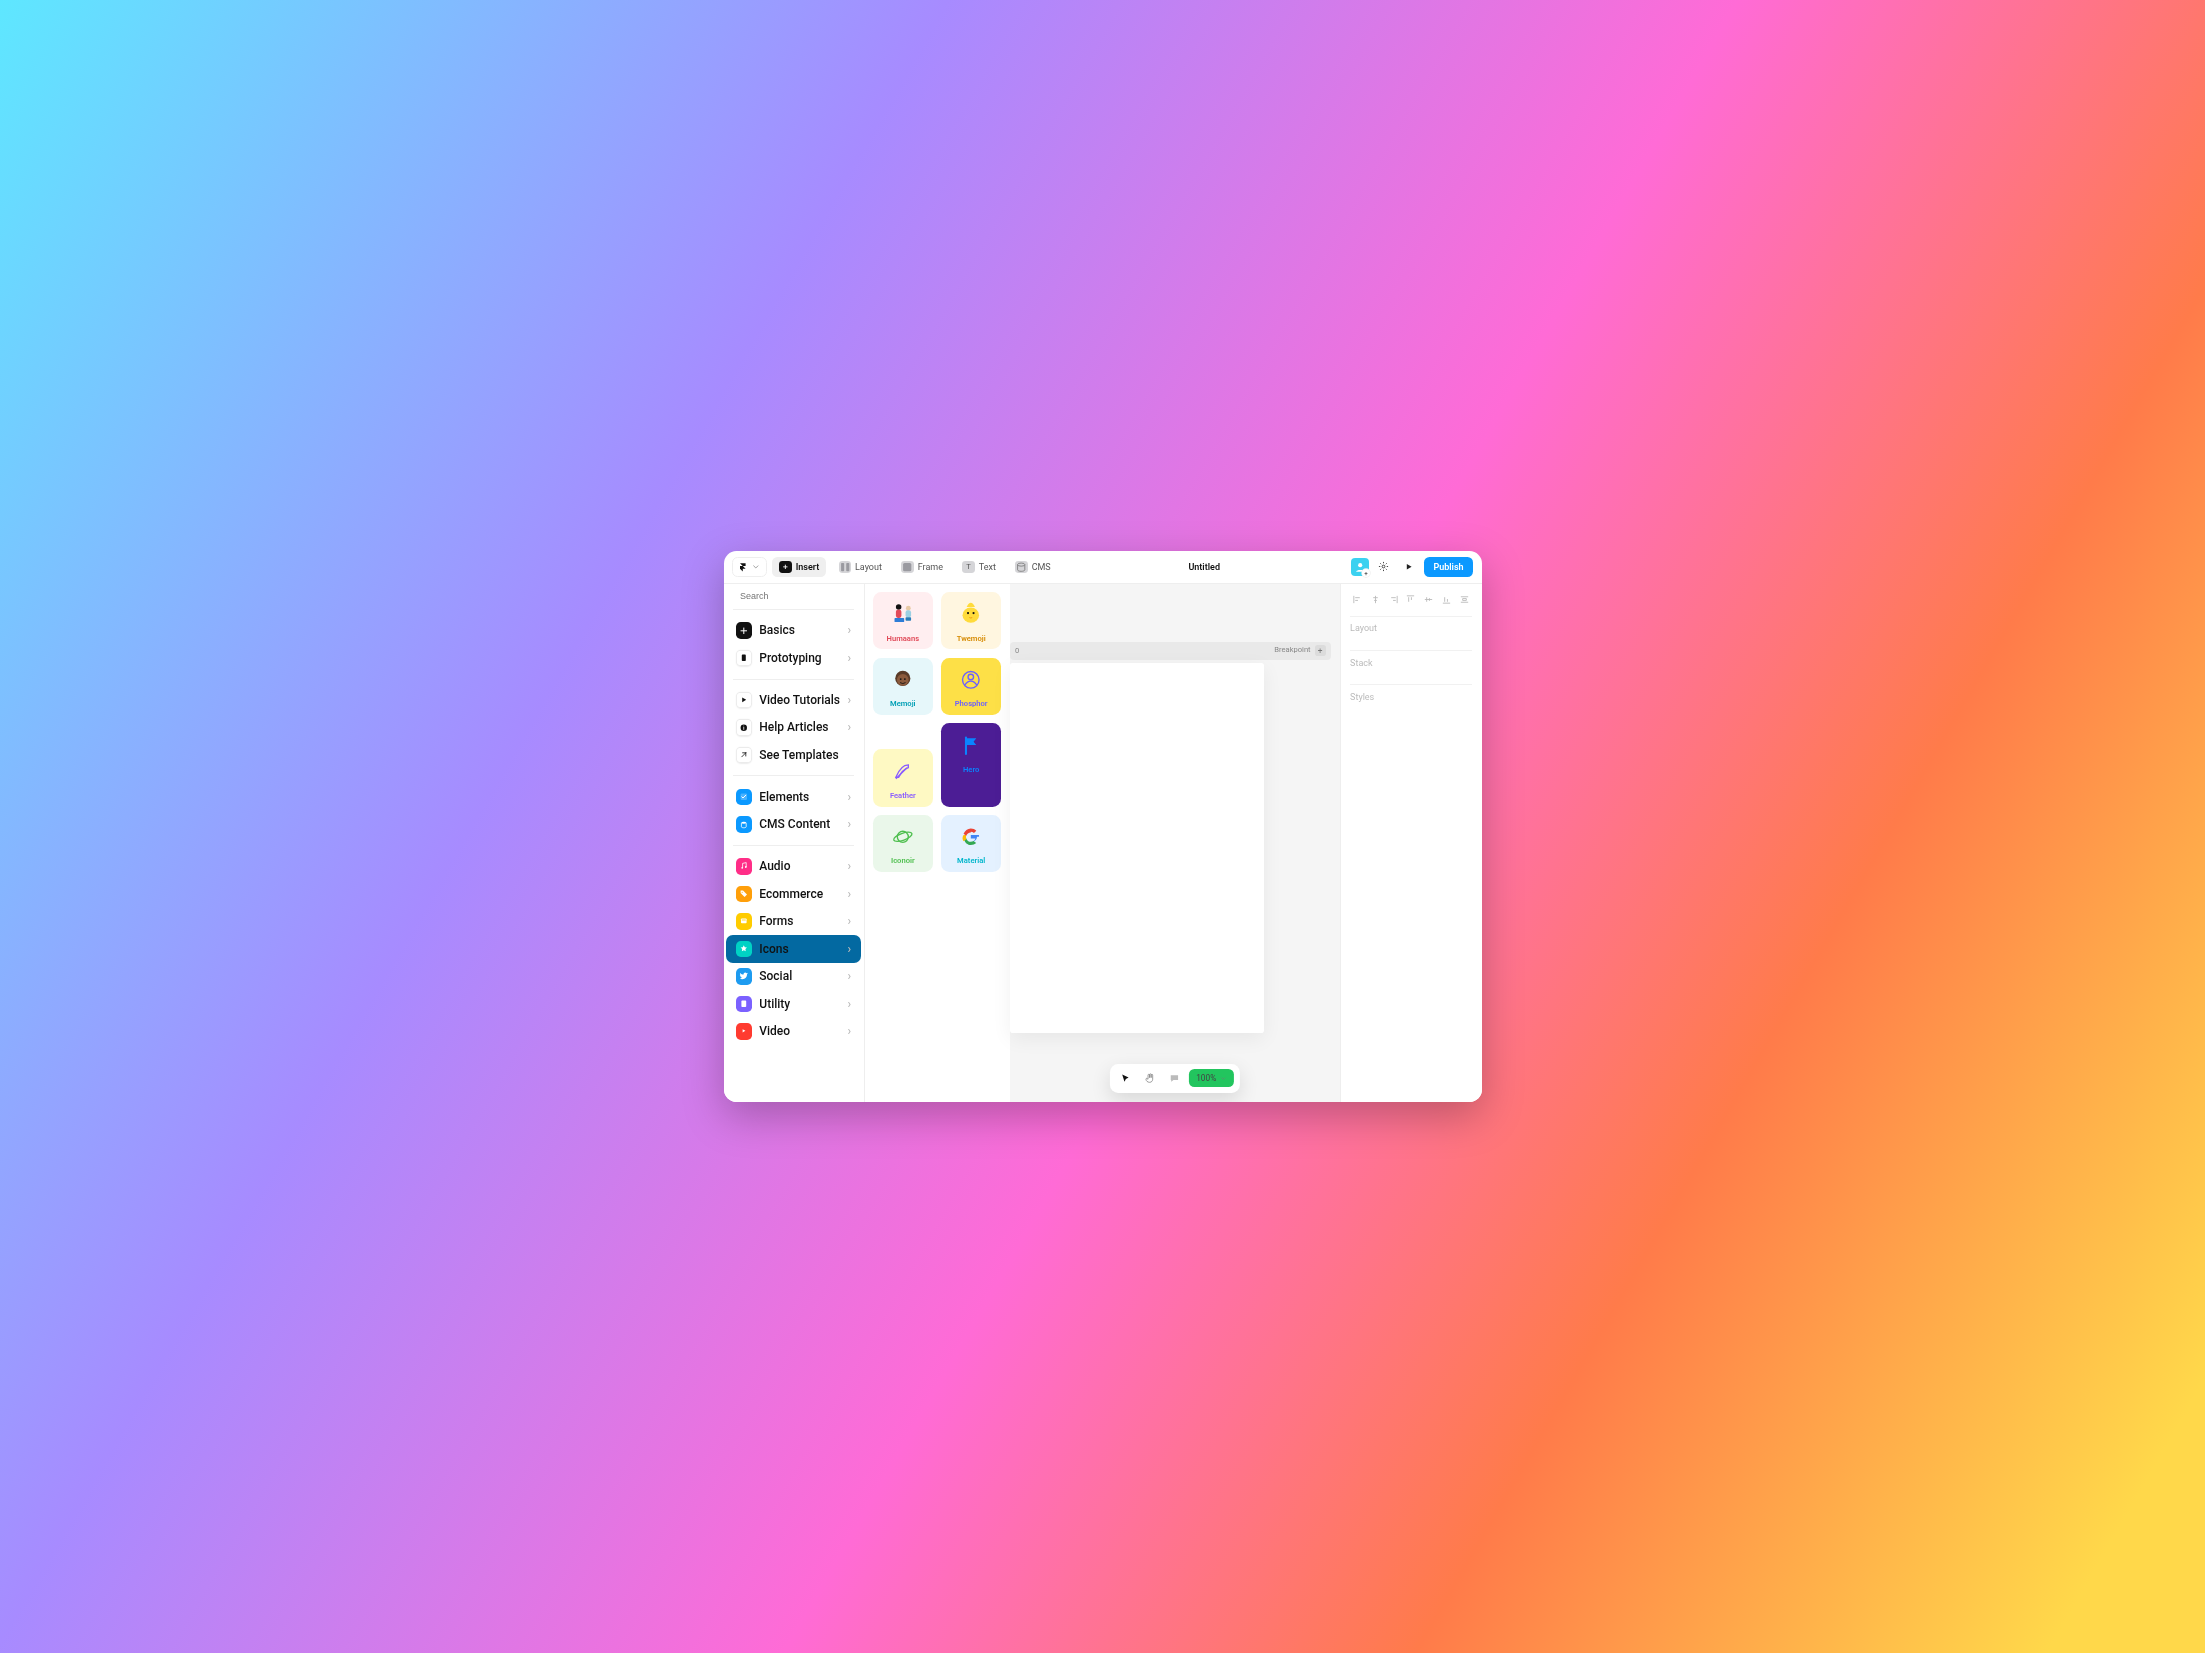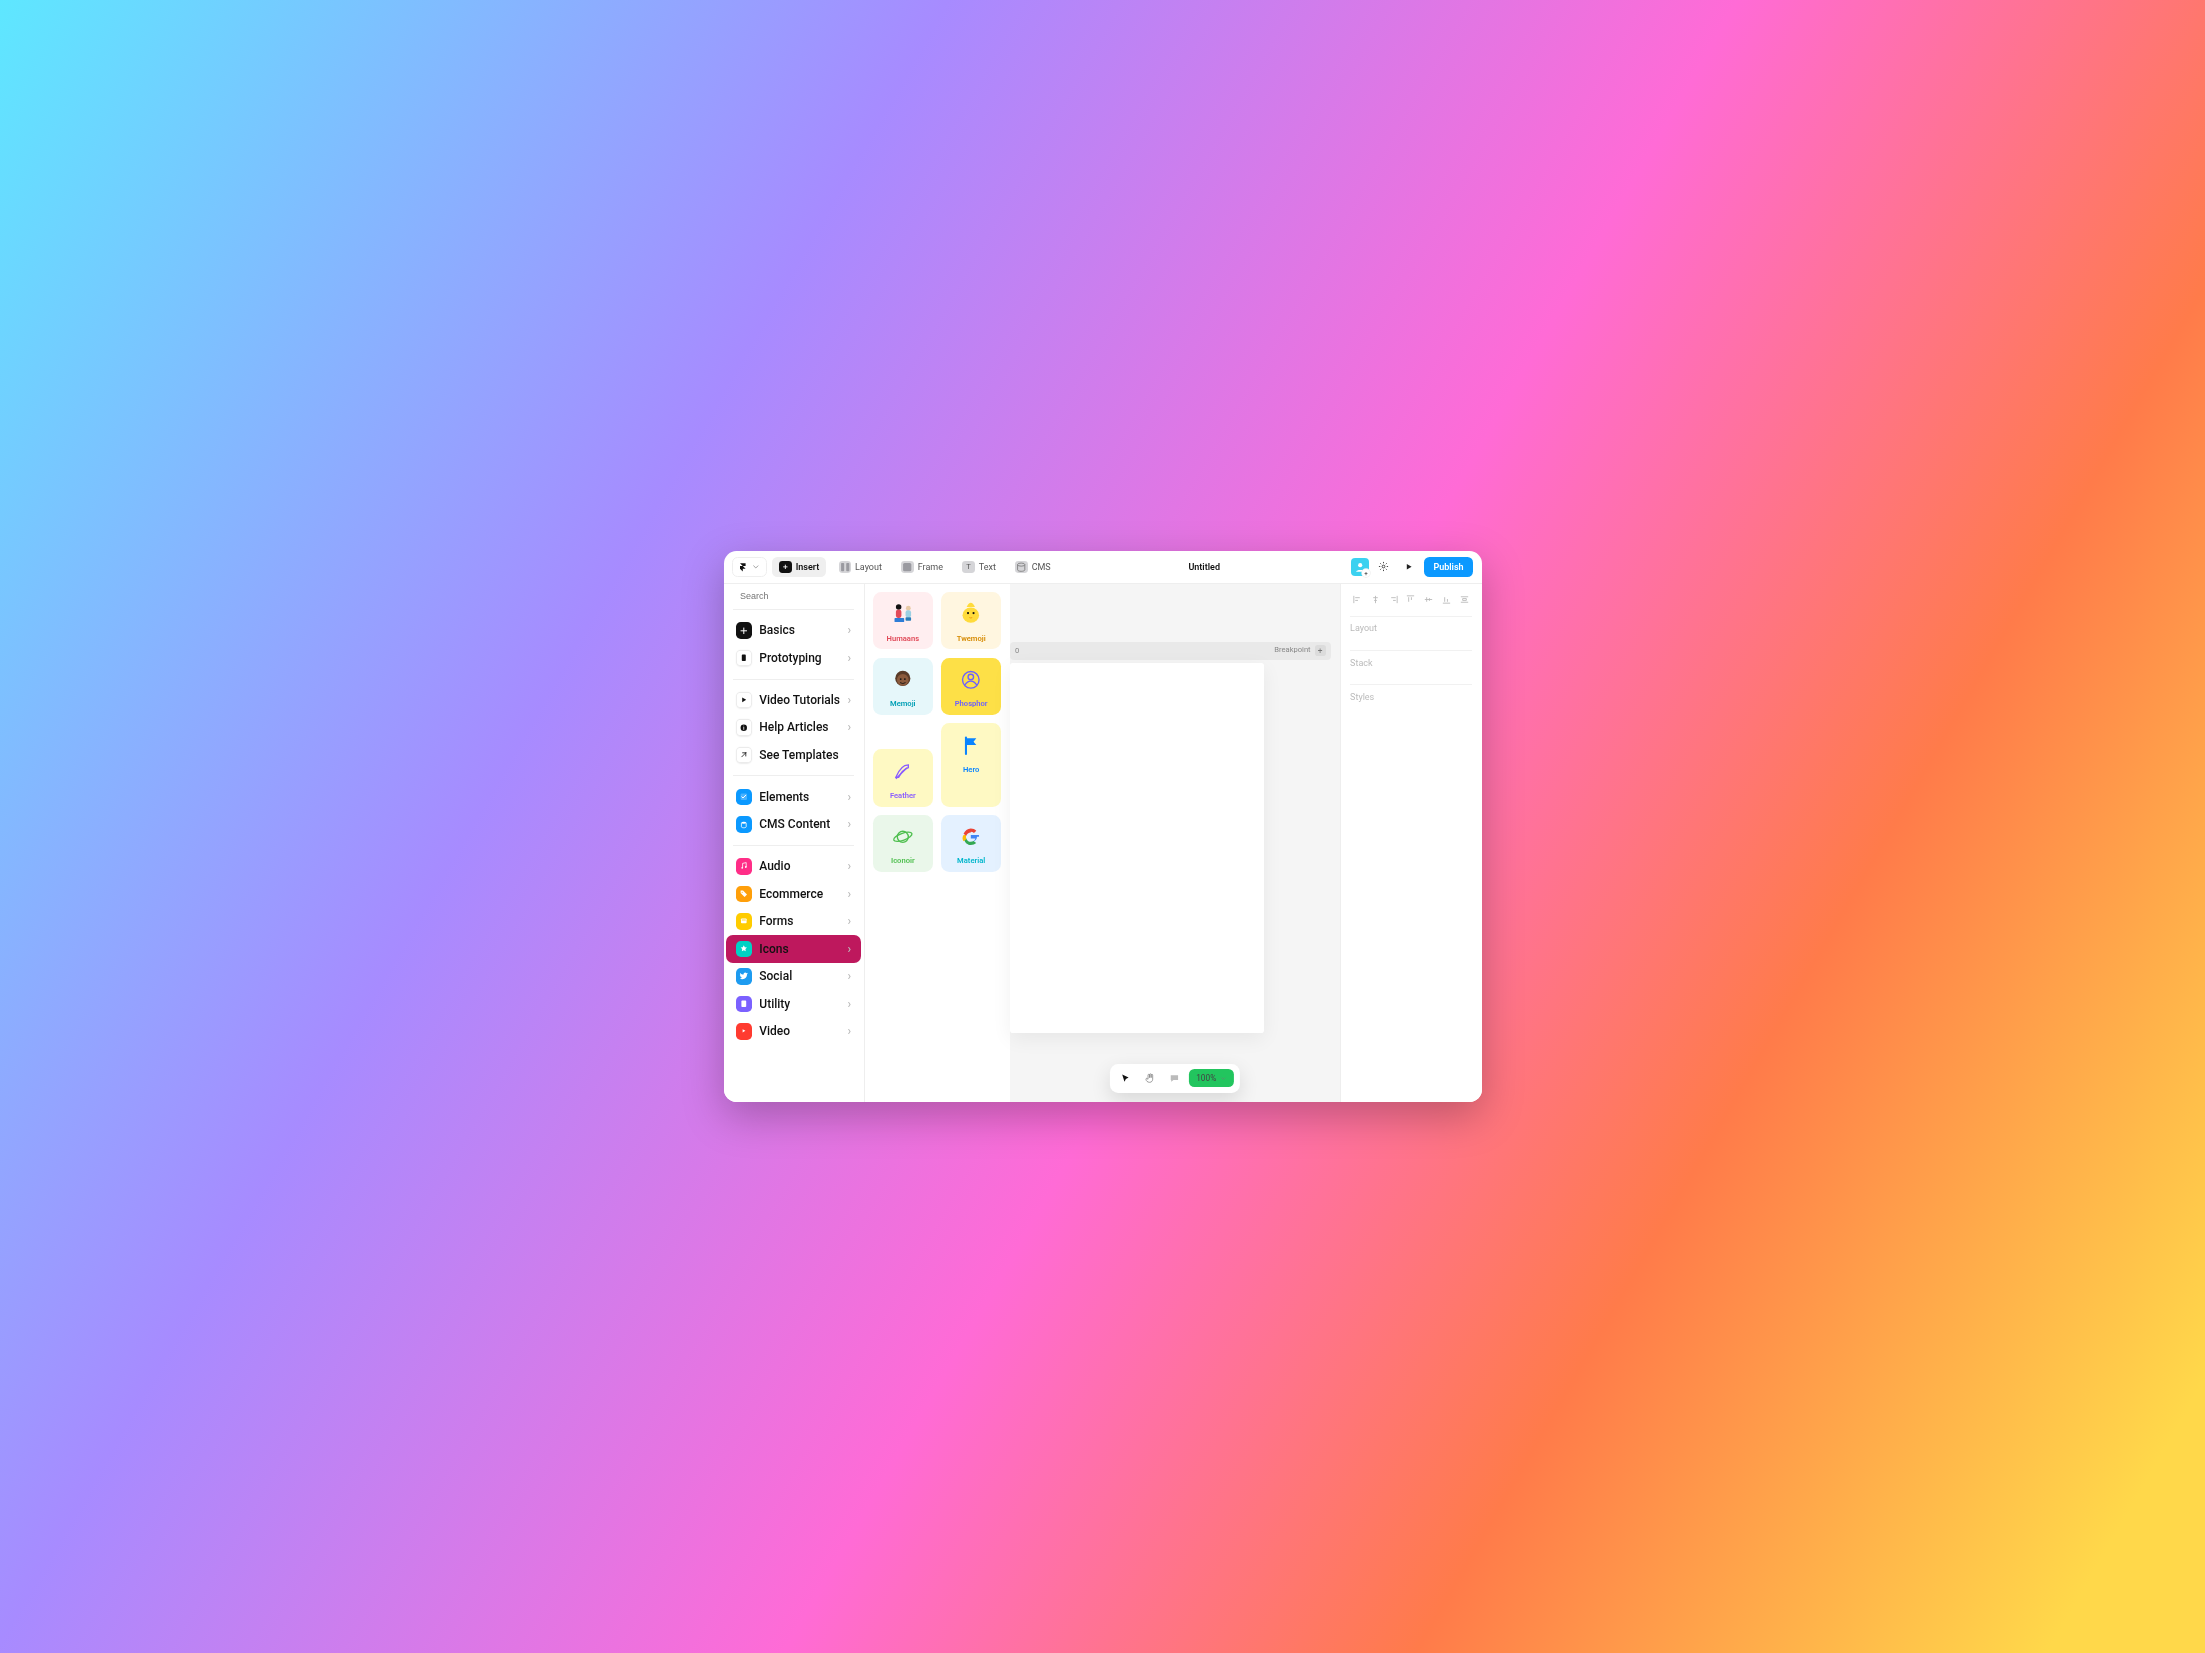--- a/index.html
+++ b/index.html
@@ -35,21 +35,21 @@
   .avatar::after { content:"+"; position:absolute; right:-1.4px; bottom:-1.4px; width:8.3px; height:8.3px; background:#fff; border-radius:50%; font-size:6.2px; display:flex; align-items:center; justify-content:center; color:#111; box-shadow:0 0 0 0.7px #eee; }
   .iconbtn { width:19.3px; height:19.3px; border-radius:5.5px; display:flex; align-items:center; justify-content:center; cursor:pointer; }
   .publish { background:#0b99ff; color:#fff; font-size:9px; font-weight:600; padding:4.8px 9.6px; border-radius:5.5px; cursor:pointer; }
   
   .main { flex:1; display:flex; min-height:0; position:relative; }
   
   .sidebar { width: 141px; border-right:0.7px solid #eee; background:#fff; display:flex; flex-direction:column; }
   .search { display:flex; align-items:center; gap:5.5px; padding:6.9px 11px; color:#999; font-size:9px; }
   .section-divider { height:0.7px; background:#eee; margin: 1.4px 9.6px 6.9px; }
   .srow { display:flex; align-items:center; gap:6.9px; padding:5.5px 9.6px; margin:0 2.8px; border-radius:6.9px; cursor:pointer; font-size:12px; color:#111; font-weight:500; }
-  .srow.selected { background:#be185d; }
+  .srow.selected { background:#0369a1; }
   .srow .chev { margin-left:auto; color:#bbb; }
   .srow .ibox { width:16.5px; height:16.5px; border-radius:4.8px; display:flex; align-items:center; justify-content:center; flex-shrink:0; }
   .ibox svg { width:9.6px; height:9.6px; }
   
   .ibox.black { background:#111; color:#fff; }
   .ibox.white { background:#fff; color:#111; box-shadow:0 0 0 0.7px #e5e5e5 inset, 0 0.7px 1.4px rgba(0,0,0,.08); }
   .ibox.blue  { background:#0b99ff; color:#fff; }
   .ibox.pink  { background:#ff2d87; color:#fff; }
   .ibox.orange{ background:#ff9f0a; color:#fff; }
   .ibox.yellow{ background:#ffcc00; color:#fff; }
@@ -60,21 +60,21 @@
   
   .packs-panel { width: 145px; background:#fff; padding:8.3px 0 8.3px 8.3px; display:flex; flex-direction:column; }
   .packs-grid { display:grid; grid-template-columns: 1fr 1fr; gap:8.3px; padding-right:8.3px; }
   .pack { border-radius:8.3px; padding:8.3px 5.5px 6.9px; display:flex; flex-direction:column; align-items:center; gap:5.5px; cursor:pointer; font-size:7.6px; font-weight:600; }
   .pack .pv { width:27.6px; height:27.6px; display:flex; align-items:center; justify-content:center; }
   .p-humaans  { background:#ffeef0; color:#e14b5a; }
   .p-twemoji  { background:#fff6e0; color:#d68a00; }
   .p-memoji   { background:#e6f7fa; color:#009fb5; }
   .p-phosphor { background:#fde047; color:#6b5fff;text-align:right; }
   .p-feather  { background:#fef9c3; color:#8a5cff;margin-top:26px; }
-  .p-hero     { background:#fef9c3; color:#0a84ff; }
+  .p-hero     { background:#4c1d95; color:#0a84ff; }
   .p-iconoir  { background:#eaf7ea; color:#4fbf4f; }
   .p-material { background:#e4f1ff; color:#00b6cc; }
   
   .canvas { flex:1; background:#f5f5f5; position:relative; }
   .artboard-header { position:absolute; left:0; right:8.3px; top:58px; height:18px; background:#e9e9e9; border-radius:4.1px; display:flex; align-items:center; padding:0 5.5px; font-size:7.6px; color:#888; }
   .artboard-header .right { margin-left:auto; display:flex; align-items:flex-start; gap:4.1px; }
   .artboard { position:absolute; left:0; right:76px; top:79px; bottom:69px; background:#fff; border-radius:2.8px; box-shadow:0 5.5px 20.7px rgba(0,0,0,.06); }
   
   .rightpanel { width:142px; border-left:0.7px solid #eee; background:#fff; padding:8.3px 9.6px; display:flex; flex-direction:column; gap:9.6px; }
   .align-row { display:flex; gap:4.1px; }

